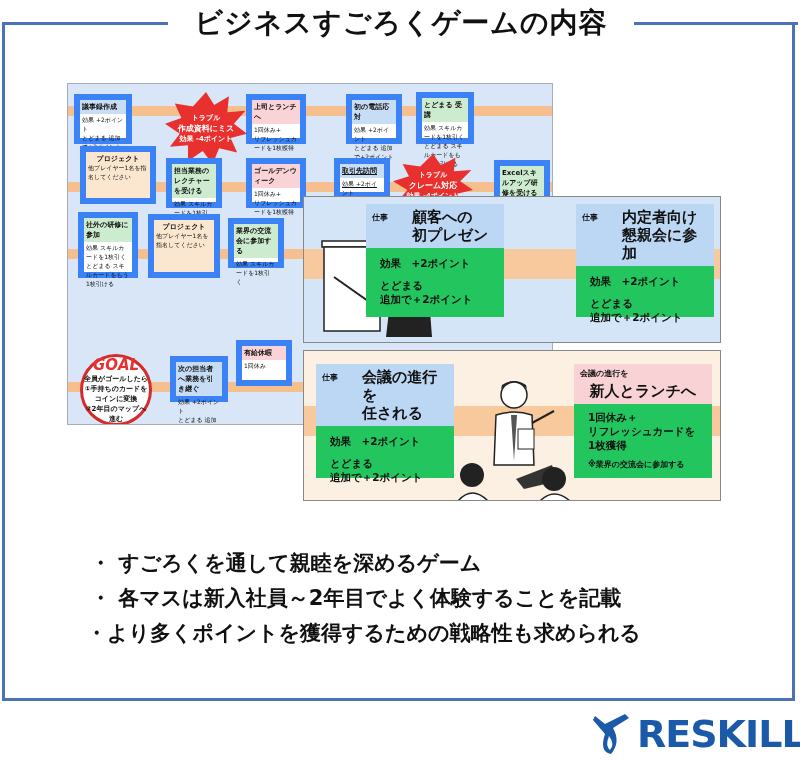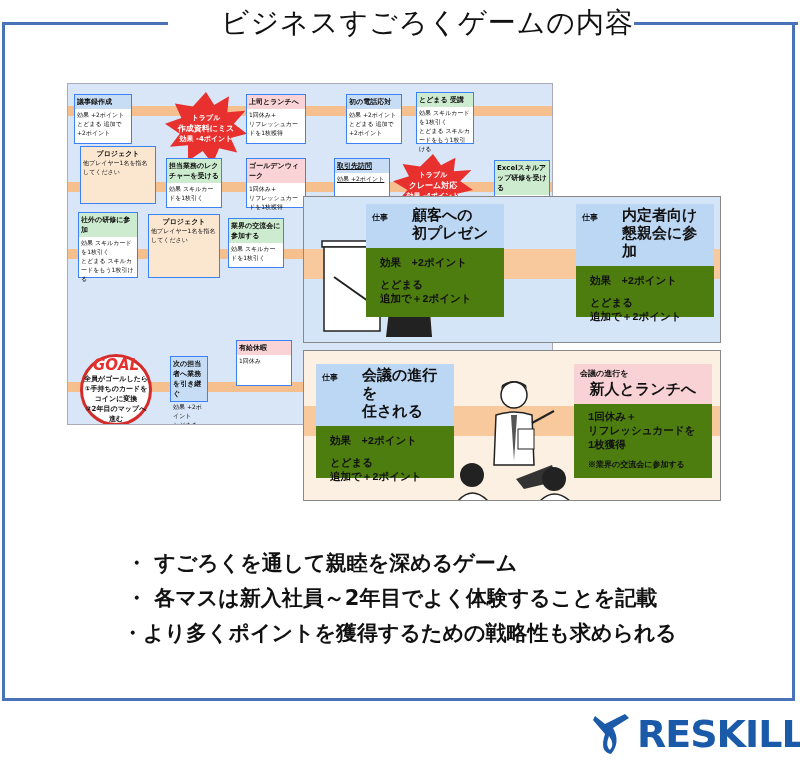--- a/index.html
+++ b/index.html
@@ -1,45 +1,45 @@
 <!DOCTYPE html>
 <html><head>
 <meta charset="utf-8">
 <style>
   html,body{margin:0;padding:0;background:#fff;}
   body{width:800px;height:763px;position:relative;overflow:hidden;font-family:"DejaVu Sans",sans-serif;color:#111;}
   .frame{position:absolute;left:2px;top:23px;width:793px;height:678px;border:3px solid #4a72b8;border-top:none;box-sizing:border-box;}
   .frame-top-l{position:absolute;left:2px;top:22px;width:166px;height:3px;background:#4a72b8;}
   .frame-top-r{position:absolute;left:634px;top:22px;width:164px;height:3px;background:#4a72b8;}
-  .title{position:absolute;left:168px;top:4px;width:466px;text-align:right;font-size:28px;font-weight:normal;letter-spacing:1px;}
+  .title{position:absolute;left:168px;top:4px;width:466px;text-align:center;font-size:28px;font-weight:bold;letter-spacing:1px;}
   .board{position:absolute;left:67px;top:83px;width:484px;height:340px;background:#d8e6f7;border:1px solid #aab;overflow:hidden;}
   .bstrip{position:absolute;height:10px;background:#f6c08e;}
-  .btile{position:absolute;background:#fff;border:1px solid #3b82f6;font-size:6px;padding:2px;box-sizing:border-box;}
+  .btile{position:absolute;background:#fff;border:6px solid #3b82f6;font-size:6px;padding:2px;box-sizing:border-box;}
   .btile .hd{background:#c6ddf5;font-weight:bold;font-size:7px;padding:2px;margin:-2px -2px 2px -2px;}
   .btile.green .hd{background:#cdeccf;}
   .btile.pink .hd{background:#f9d3d6;}
   .btile.proj{background:#fbe7cf;}
   .star{position:absolute;background:#e8302e;color:#fff;font-size:7px;font-weight:bold;text-align:center;clip-path:polygon(50% 0,60% 18%,78% 6%,76% 28%,98% 26%,84% 44%,100% 58%,80% 64%,88% 84%,66% 78%,58% 100%,46% 82%,28% 96%,28% 74%,6% 76%,18% 58%,0 44%,20% 36%,12% 16%,34% 20%);display:flex;flex-direction:column;justify-content:center;}
   .circle{position:absolute;border:3px solid #d42b2b;border-radius:50%;background:#fff;text-align:center;font-size:7px;font-weight:bold;display:flex;flex-direction:column;justify-content:center;}
   .circle .logo{color:#e8302e;font-size:15px;font-style:italic;font-weight:bold;}
   .panel{position:absolute;border:1px solid #888;box-sizing:border-box;overflow:hidden;}
   .p1{left:303px;top:196px;width:418px;height:147px;background:#d4e5f8;}
   .p2{left:303px;top:350px;width:418px;height:151px;background:#fbf0e2;}
   .strip{position:absolute;left:0;right:0;height:30px;background:#f7c99c;}
-  .card{position:absolute;background:#4d7c0f;box-sizing:border-box;font-family:Liberation Mono, monospace;}
+  .card{position:absolute;background:#22c55e;box-sizing:border-box;}
   .card .head{background:#bcd7f4;padding:4px 6px;position:relative;}
   .card.pink .head{background:#f9d2d5;}
   .tag{font-size:8px;font-weight:bold;position:absolute;left:6px;top:8px;}
   .cardtitle{font-size:15px;font-weight:bold;line-height:18px;margin-left:40px;}
   .card.pink .cardtitle{margin-left:0;text-align:center;margin-top:14px;}
   .body{padding:8px 14px;font-size:10.5px;font-weight:bold;line-height:14px;}
   .body p{margin:0 0 8px 0;}
   .note{font-size:8px;}
   .figure{position:absolute;}
-  .bullets{position:absolute;left:90px;top:546px;font-size:21px;font-weight:bold;line-height:35px;margin-left:36px;}
+  .bullets{position:absolute;left:90px;top:546px;font-size:21px;font-weight:bold;line-height:35px;}
   .bullets div{white-space:nowrap;}
   .brand{position:absolute;left:591px;top:712px;height:44px;display:flex;align-items:center;color:#1a5aa8;font-weight:bold;font-size:38px;font-family:"DejaVu Sans",sans-serif;letter-spacing:-1px;}
 </style>
 </head>
 <body>
 
 <div class="frame-top-l"></div>
 <div class="frame-top-r"></div>
 <div class="frame"></div>
 <div class="title">ビジネスすごろくゲームの内容</div>
@@ -117,21 +117,21 @@
     <div>効果 スキルカードを1枚引く</div>
   </div>
 
   <div class="circle" style="left:12px;top:270px;width:66px;height:66px;">
     <div class="logo">GOAL</div>
     <div>全員がゴールしたら</div>
     <div>①手持ちのカードを</div>
     <div>コインに変換</div>
     <div>②2年目のマップへ進む</div>
   </div>
-  <div class="btile" style="left:102px;top:272px;width:38px;height:46px;">
+  <div class="btile" style="left:102px;top:272px;width:58px;height:46px;">
     <div class="hd"><span>次の担当者へ業務を引き継ぐ</span></div>
     <div>効果 +2ポイント</div>
     <div>とどまる 追加で+2ポイント</div>
   </div>
   <div class="btile pink" style="left:168px;top:256px;width:56px;height:46px;">
     <div class="hd"><span>有給休暇</span></div>
     <div>1回休み</div>
   </div>
 </div>
 

